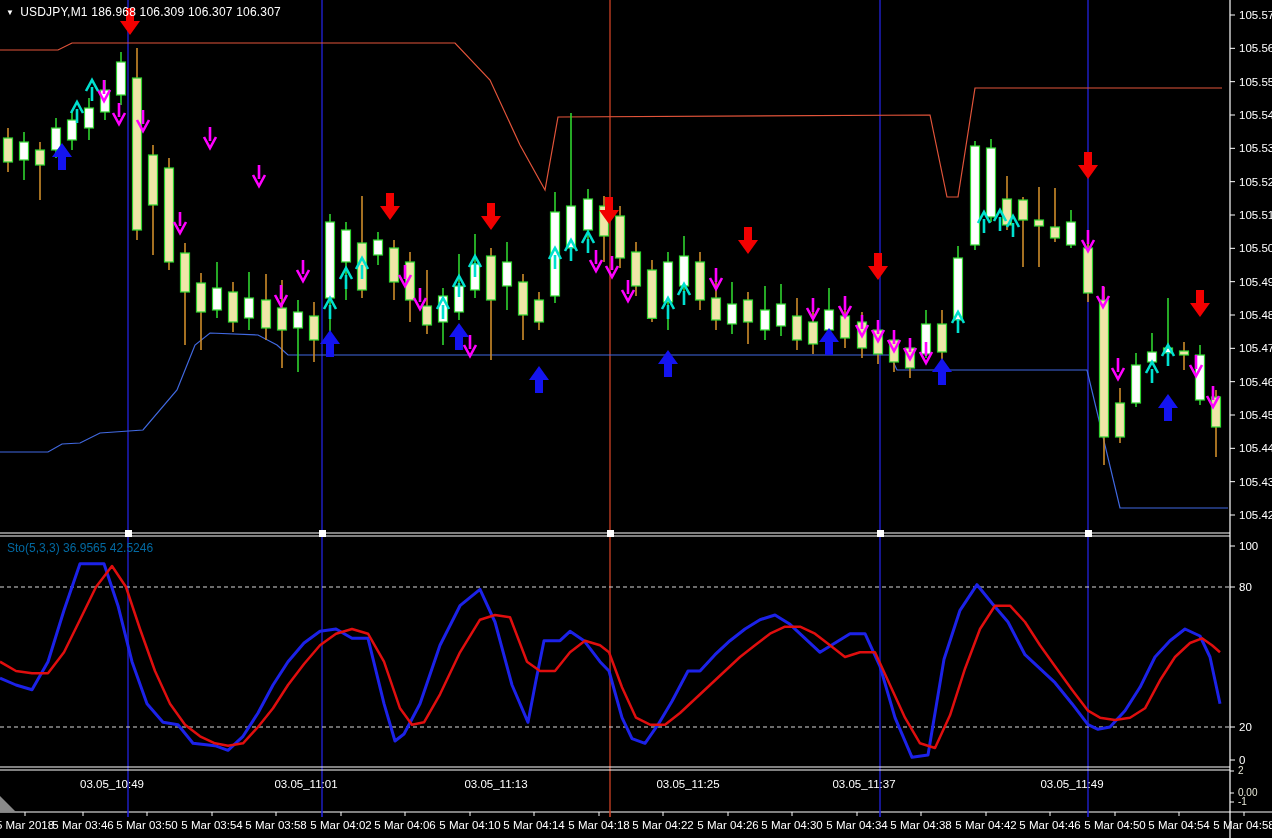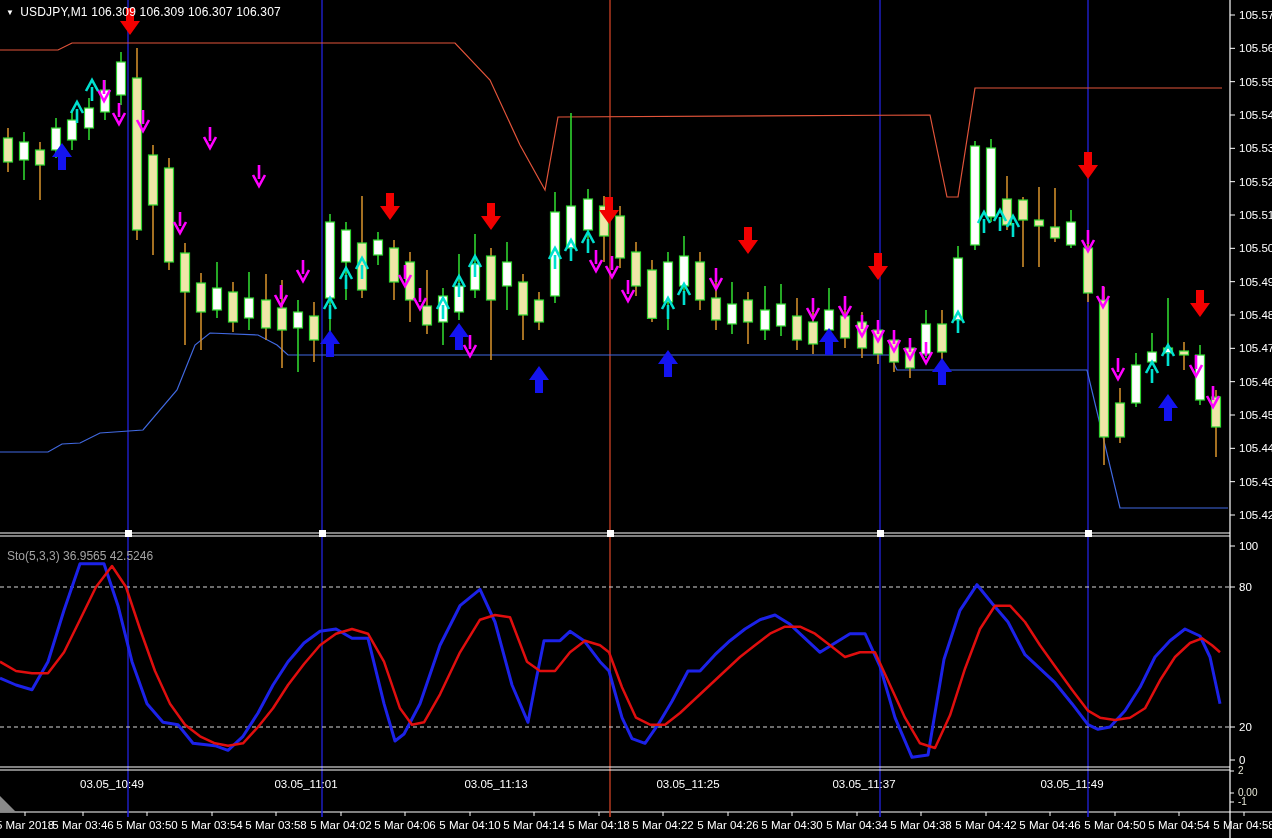--- a/index.html
+++ b/index.html
@@ -2,21 +2,21 @@
 <html><head>
 <meta charset="utf-8">
 <style>
   html,body{margin:0;padding:0;background:#000;}
   #terminal{position:relative;width:1272px;height:838px;background:#000;overflow:hidden;
     font-family:"Liberation Sans",sans-serif;}
   #chart-svg{position:absolute;left:0;top:0;}
   #quote-header{position:absolute;left:6px;top:5px;color:#fff;font-size:12px;letter-spacing:0.2px;
     display:flex;align-items:center;gap:6px;z-index:5;}
   #quote-header .dd{font-size:8px;color:#fff;}
-  #sto-label{position:absolute;left:7px;top:541px;color:#a3a3a3;font-size:12px;z-index:5;margin-top:8px;}
+  #sto-label{position:absolute;left:7px;top:541px;color:#0369a1;font-size:12px;z-index:5;}
   text{font-family:"Liberation Sans",sans-serif;}
 </style>
 </head>
 <body>
 
 <div id="terminal">
   <svg id="chart-svg" width="1272" height="838">
       <rect x="0" y="0" width="1272" height="838" fill="#000000"></rect>
       <g>
         <line x1="128" y1="0" x2="128" y2="811" stroke="#2222dd" stroke-width="1.3"></line>
@@ -412,16 +412,16 @@
         <line x1="128" y1="811" x2="128" y2="817" stroke="#2222dd" stroke-width="1.6"></line>
         <line x1="322" y1="811" x2="322" y2="817" stroke="#2222dd" stroke-width="1.6"></line>
         <line x1="610" y1="811" x2="610" y2="817" stroke="#cc4125" stroke-width="1.6"></line>
         <line x1="880" y1="811" x2="880" y2="817" stroke="#2222dd" stroke-width="1.6"></line>
         <line x1="1088" y1="811" x2="1088" y2="817" stroke="#2222dd" stroke-width="1.6"></line>
       </g>
       <path d="M 0 796 L 16 812 L 0 812 Z" fill="#8a8a8a"></path>
     </svg>
   <div id="quote-header">
     <span class="dd">▼</span>
-    <span>USDJPY,M1  106.309 106.309 106.307 106.307</span>
+    <span>USDJPY,M1  186.968 106.309 106.307 106.307</span>
   </div>
   <div id="sto-label">Sto(5,3,3) 36.9565 42.5246</div>
 </div>
 
 </body></html>

